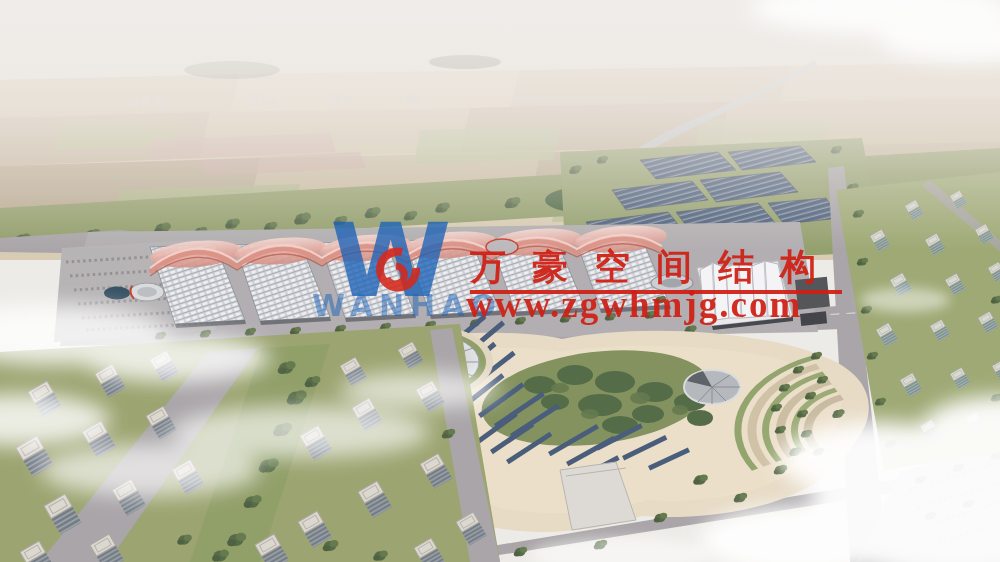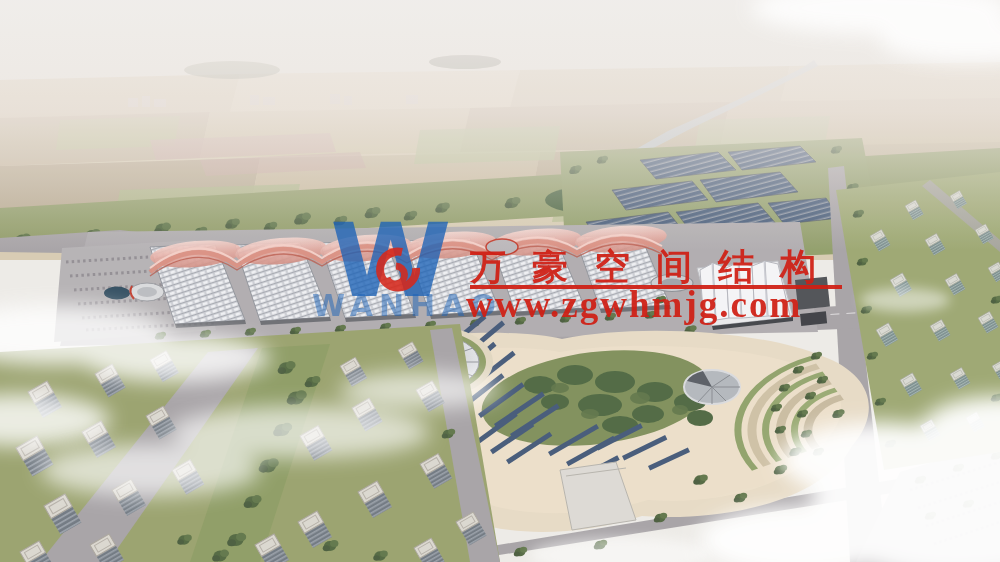--- a/index.html
+++ b/index.html
@@ -23,20 +23,21 @@
     font-family:"DejaVu Sans",sans-serif;font-weight:bold;
     font-size:30px;line-height:1;letter-spacing:6px;
     color:var(--wm-blue,#1d63b7);opacity:.5;
   }
   .wm-company{
     left:470px;top:249px;
     font-family:"DejaVu Sans",sans-serif;font-weight:bold;
     font-size:36px;line-height:1;letter-spacing:26px;
     color:var(--wm-red,#d01f14);opacity:.93;
     border-bottom:4px solid var(--wm-red,#d01f14);
+    padding-bottom:5px;
   }
   .wm-site{
     left:446px;top:286px;
     font-family:"Liberation Serif",serif;font-weight:bold;
     font-size:37px;line-height:1;letter-spacing:2px;
     color:var(--wm-red,#d01f14);opacity:.93;margin-left:20px;
   }
 </style>
 </head>
 <body>

